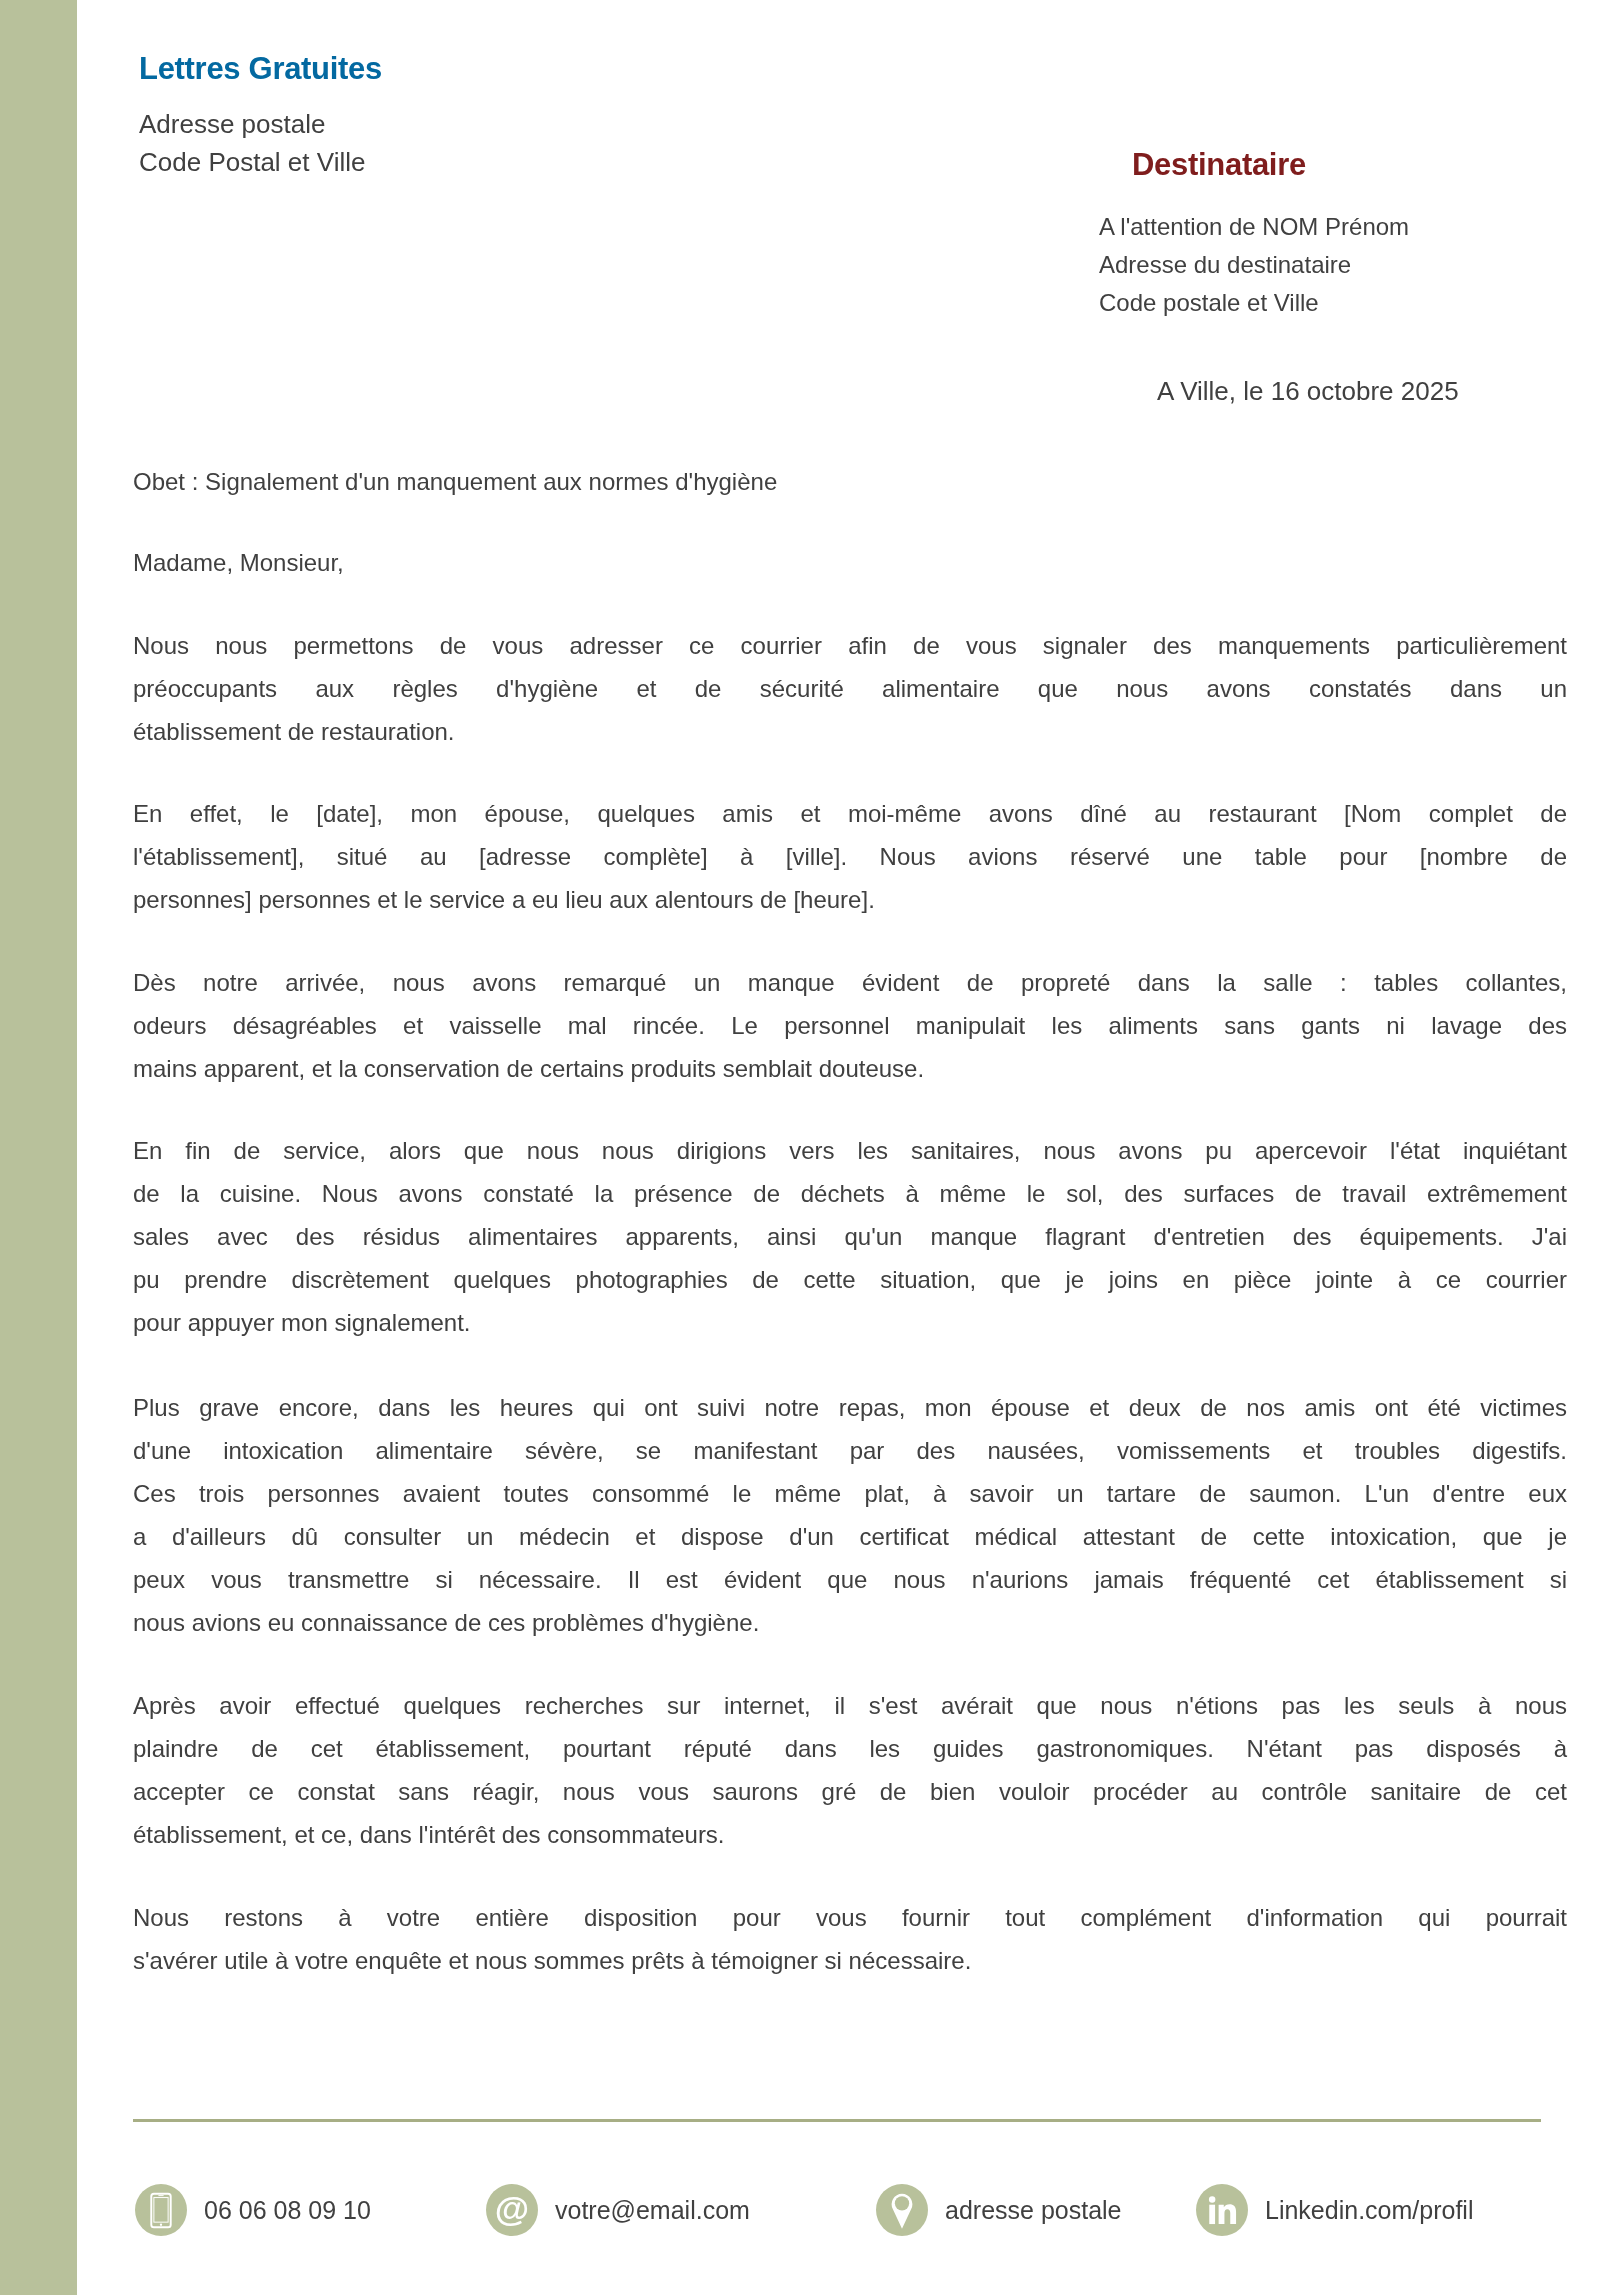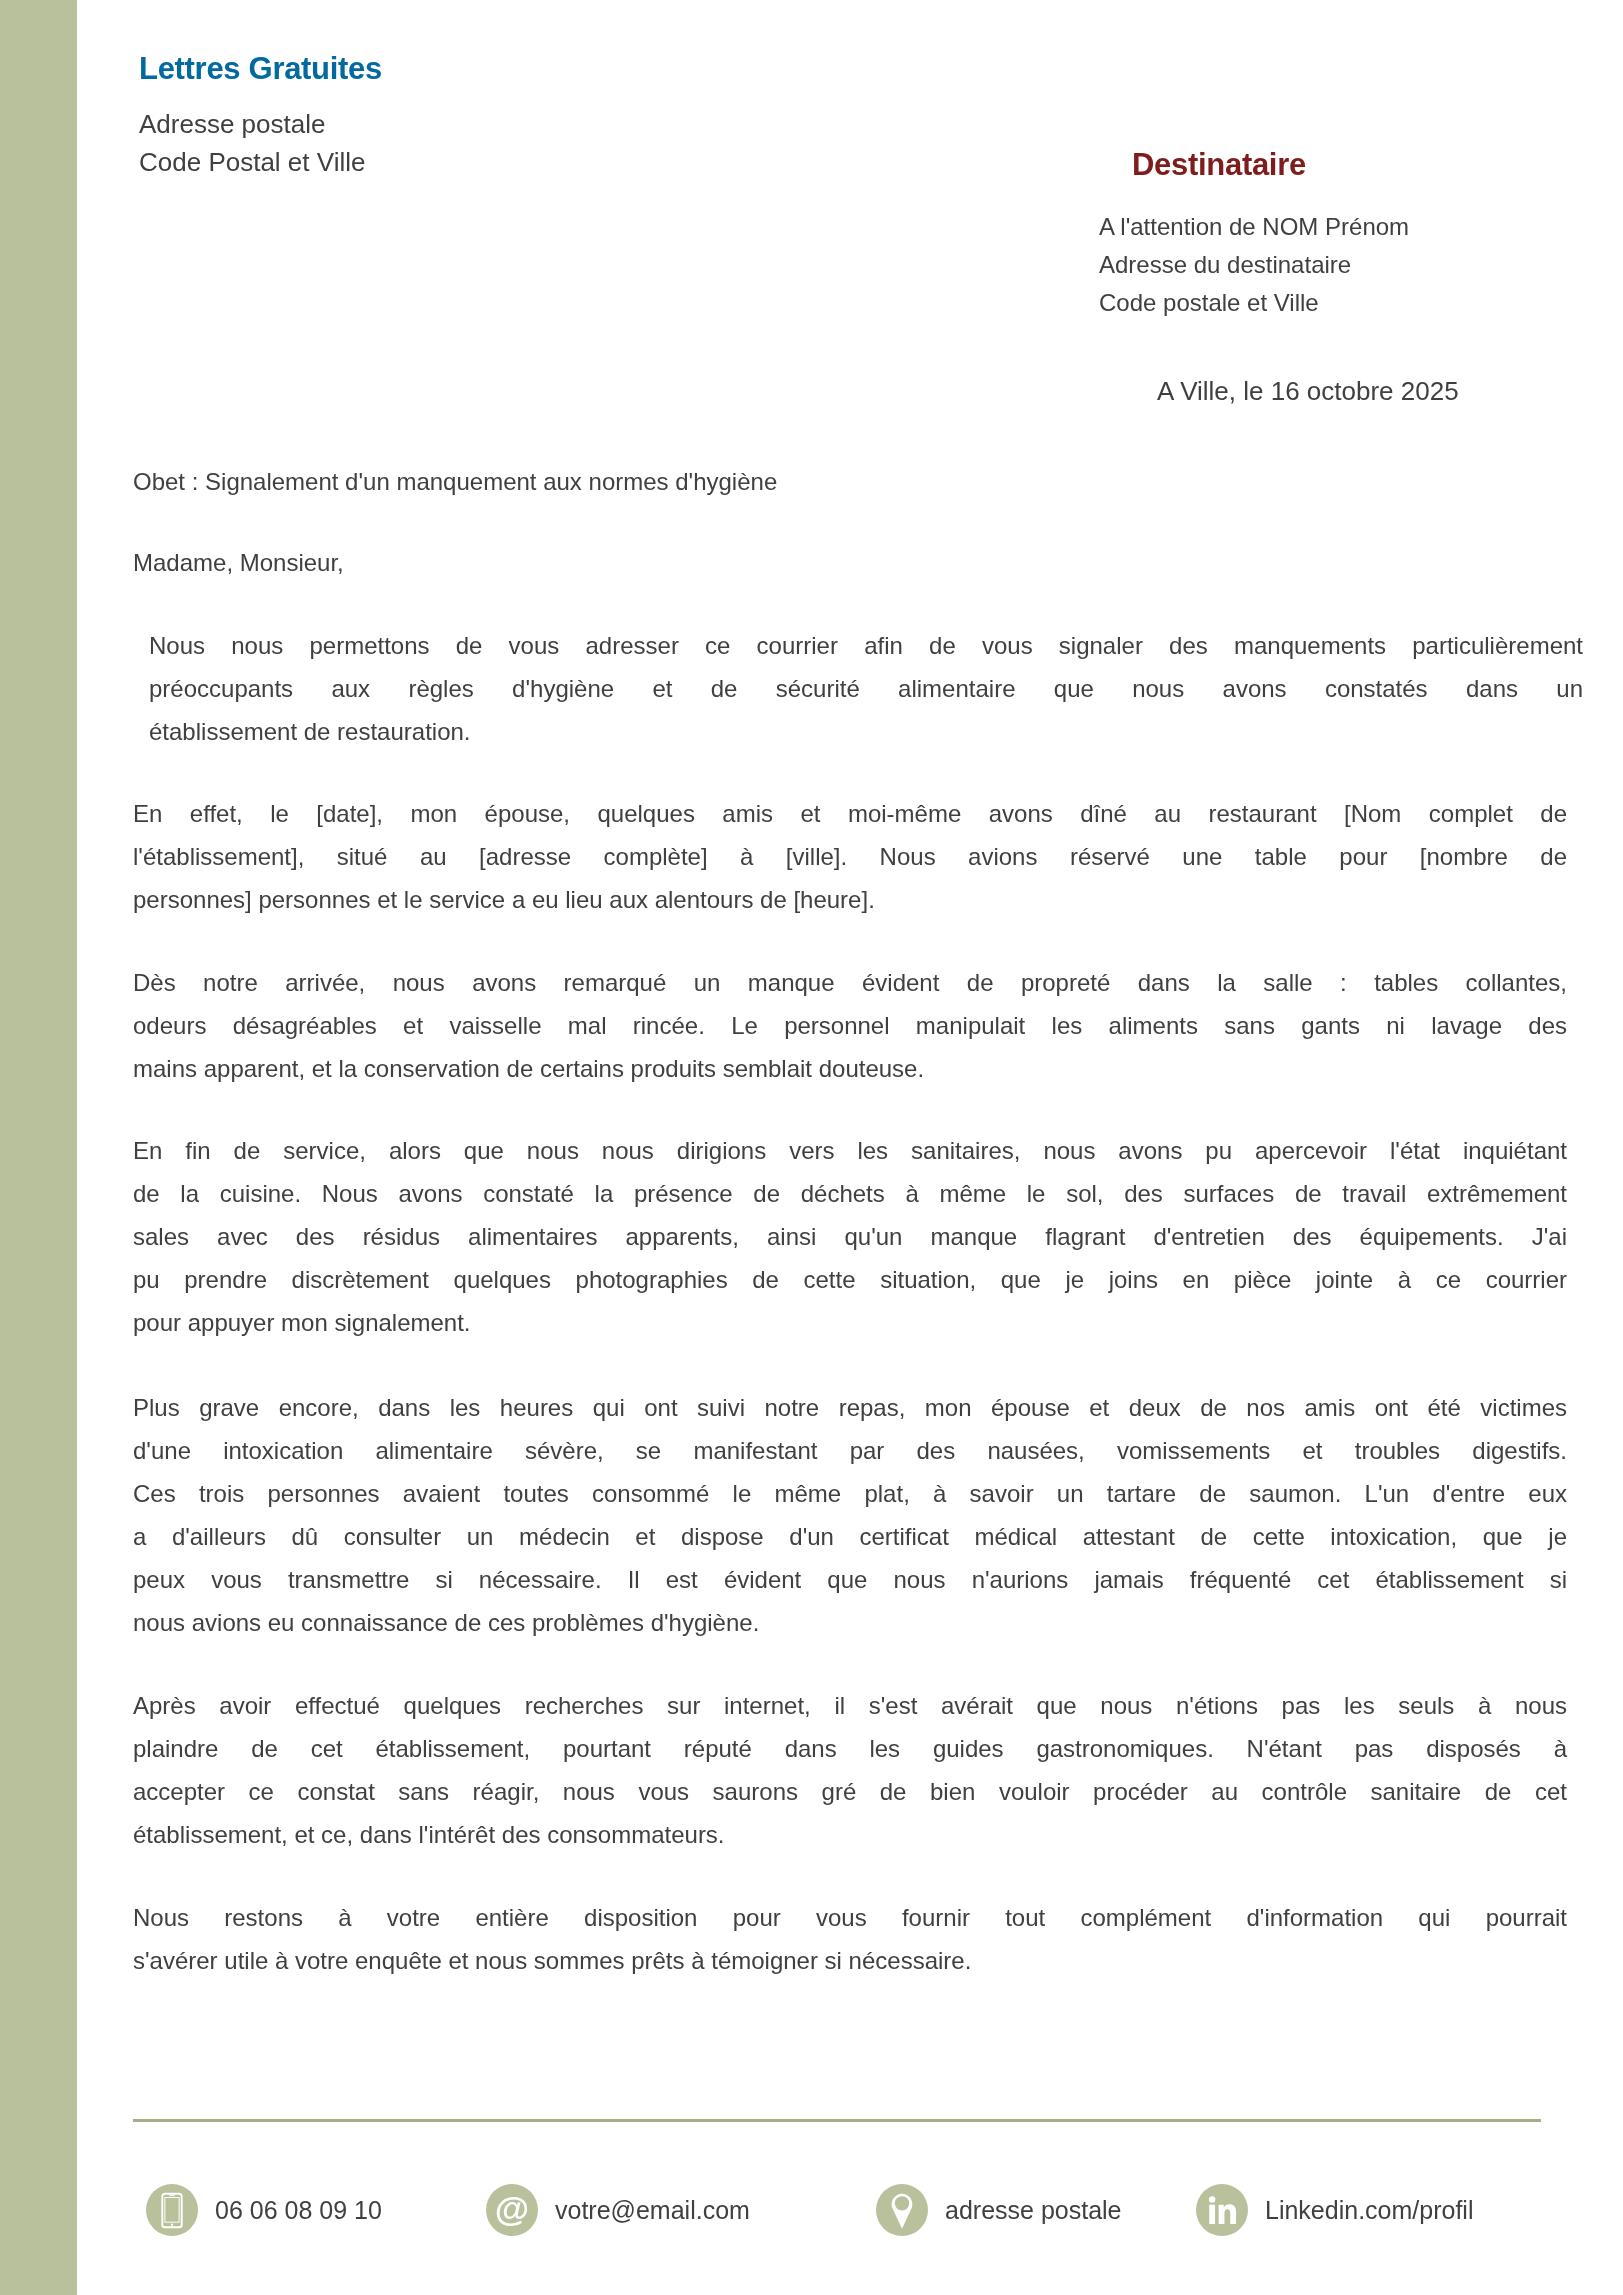--- a/index.html
+++ b/index.html
@@ -43,21 +43,21 @@
 </div>
 <div class="abs date">A Ville, le 16 octobre 2025</div>
 
 <div class="abs body-block" style="top:460px;">
   <span class="line">Obet : Signalement d'un manquement aux normes d'hygiène</span>
 </div>
 <div class="abs body-block" style="top:541px;">
   <span class="line">Madame, Monsieur,</span>
 </div>
 
-<div class="abs body-block" style="top:624px;margin-left:16px;">
+<div class="abs body-block" style="top:624px;">
   <span class="line justify">Nous nous permettons de vous adresser ce courrier afin de vous signaler des manquements particulièrement</span>
   <span class="line justify">préoccupants aux règles d'hygiène et de sécurité alimentaire que nous avons constatés dans un</span>
   <span class="line">établissement de restauration.</span>
 </div>
 
 <div class="abs body-block" style="top:792px;">
   <span class="line justify">En effet, le [date], mon épouse, quelques amis et moi-même avons dîné au restaurant [Nom complet de</span>
   <span class="line justify">l'établissement], situé au [adresse complète] à [ville]. Nous avions réservé une table pour [nombre de</span>
   <span class="line">personnes] personnes et le service a eu lieu aux alentours de [heure].</span>
 </div>
@@ -92,21 +92,21 @@
   <span class="line">établissement, et ce, dans l'intérêt des consommateurs.</span>
 </div>
 
 <div class="abs body-block" style="top:1896px;">
   <span class="line justify">Nous restons à votre entière disposition pour vous fournir tout complément d'information qui pourrait</span>
   <span class="line">s'avérer utile à votre enquête et nous sommes prêts à témoigner si nécessaire.</span>
 </div>
 
 <div class="footer-rule"></div>
 
-<div class="contact" style="left:146px;">
+<div class="contact" style="left:135px;">
   <span class="icon-circle">
     <svg width="22" height="37" viewBox="0 0 34 56">
       <rect x="2" y="2" width="30" height="52" rx="4" fill="none" stroke="#ffffff" stroke-width="3"></rect>
       <rect x="6" y="8" width="22" height="38" fill="none" stroke="#ffffff" stroke-width="1.5"></rect>
       <circle cx="17" cy="50" r="1.8" fill="#ffffff"></circle>
       <line x1="13" y1="5" x2="21" y2="5" stroke="#ffffff" stroke-width="1.5"></line>
     </svg>
   </span>
   <span class="label">06 06 08 09 10</span>
 </div>

